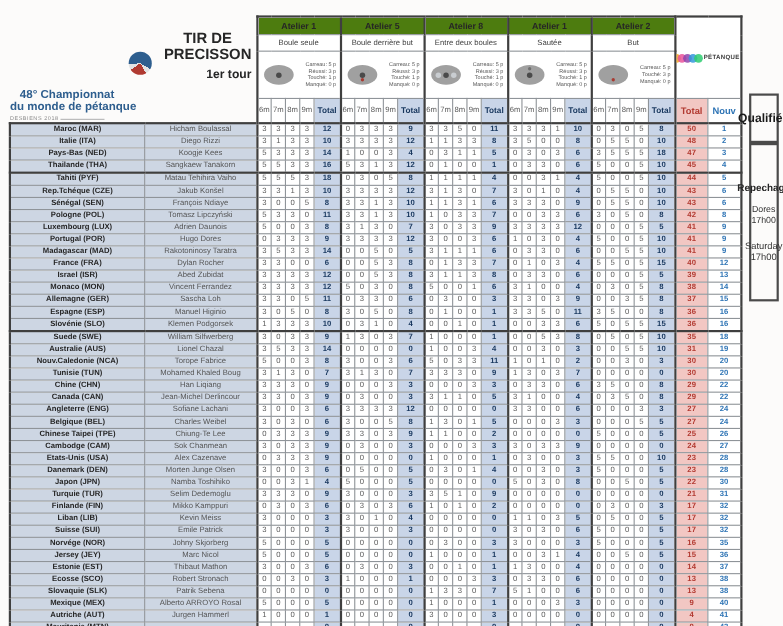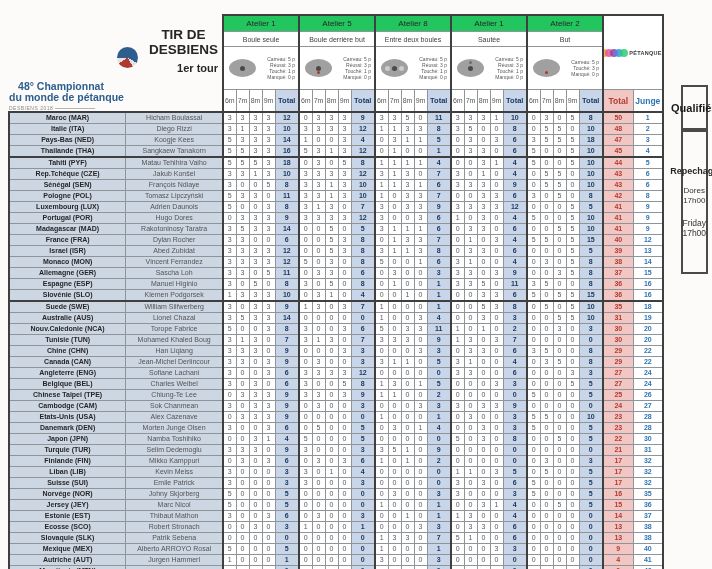--- a/index.html
+++ b/index.html
@@ -3,21 +3,21 @@
 <meta charset="utf-8">
 <style>
   html,body{margin:0;padding:0;background:#f2f0ef;}
   #wrap{position:relative;width:712px;height:569px;background:#fcfbfa;font-family:"Liberation Sans",sans-serif;overflow:hidden;}
   table{border-collapse:collapse;table-layout:fixed;}
   #sheet{position:absolute;left:8px;top:14px;}
   #sheet th,#sheet td{border:1px solid #8f9499;padding:0;margin:0;text-align:center;vertical-align:middle;overflow:hidden;white-space:nowrap;}
   
   tr.r1{height:12px}tr.r2{height:11px}tr.r3{height:31px}tr.r4{height:16px}
   th{font-weight:normal;}
-  .at-name{font-size:8px;font-weight:normal;color:#262626;background:#22c55e;border-top:2px solid #3f3f3f !important;}
+  .at-name{font-size:8px;font-weight:bold;color:#262626;background:#4d7c0f;border-top:2px solid #3f3f3f !important;}
   .at-sub{font-size:7px;color:#404040;background:#fff;}
   .at-detail{background:#fff;}
   .detail-flex{display:flex;align-items:center;height:100%;}
   .at-icon{width:27px;height:18px;background:#a0a0a0;border-radius:50%;position:relative;margin-left:5px;flex:none;}
   .at-icon span{position:absolute;border-radius:50%;}
   .dotB{width:5px;height:5px;background:#4a4a4a;left:11px;top:7px;}
   .dotJ{width:3px;height:3px;background:#a83a31;left:12px;top:12px;}
   .ringL{width:5px;height:5px;background:#c9cdd1;left:4px;top:7px;}
   .ringR{width:5px;height:5px;background:#c9cdd1;left:18px;top:7px;}
   .dotA{width:3px;height:3px;background:#6e6e6e;left:12px;top:2px;}
@@ -110,21 +110,21 @@
               <div class="champ-l2">du monde de pétanque</div>
               <div class="edition">
                   <span>DESBIENS 2018</span>
                   <i></i>
                 </div>
             </div>
             <div class="champ-logo"></div>
             <div class="champ-right">
               <div class="big-title">
                 <div>TIR DE</div>
-                <div>DESBIENS</div>
+                <div>PRECISSON</div>
               </div>
               <div class="round">1er tour</div>
             </div>
           </div>
         </th>
         <th class="at-name bl" colspan="5">Atelier 1</th>
           <th class="at-name bl" colspan="5">Atelier 5</th>
           <th class="at-name bl" colspan="5">Atelier 8</th>
           <th class="at-name bl" colspan="5">Atelier 1</th>
           <th class="at-name bl brr" colspan="5">Atelier 2</th>
@@ -236,21 +236,21 @@
           <th class="dist-h">7m</th>
           <th class="dist-h">8m</th>
           <th class="dist-h">9m</th>
           <th class="atot-h">Total</th>
           <th class="dist-h bl">6m</th>
           <th class="dist-h">7m</th>
           <th class="dist-h">8m</th>
           <th class="dist-h">9m</th>
           <th class="atot-h">Total</th>
           <th class="gtot-h bl">Total</th>
-          <th class="place-h brr">Junge</th>
+          <th class="place-h brr">Nouv</th>
         </tr>
     </thead>
     <tbody id="tb">
         <tr>
           <td class="country">Maroc (MAR)</td>
           <td class="player">Hicham Boulassal</td>
           <td class="num bl">3</td>
           <td class="num">3</td>
           <td class="num">3</td>
           <td class="num">3</td>
@@ -1552,15 +1552,15 @@
       </tbody>
   </table>
 
   <div id="qualBox" class="side-box" style="left: 680.531px; width: 23.4688px; top: 85px; height: 41px;">
     <div>Qualifiés</div>
   </div>
   <div id="repBox" class="side-box" style="left: 680.531px; width: 23.4688px; top: 130px; height: 140px;">
     <div class="rep-title">Repechage</div>
     <div class="rep-line">Dores</div>
     <div class="rep-line">17h00</div>
-    <div class="rep-en">Friday 17h00</div>
+    <div class="rep-en">Saturday 17h00</div>
   </div>
 </div>
 
 </body></html>

